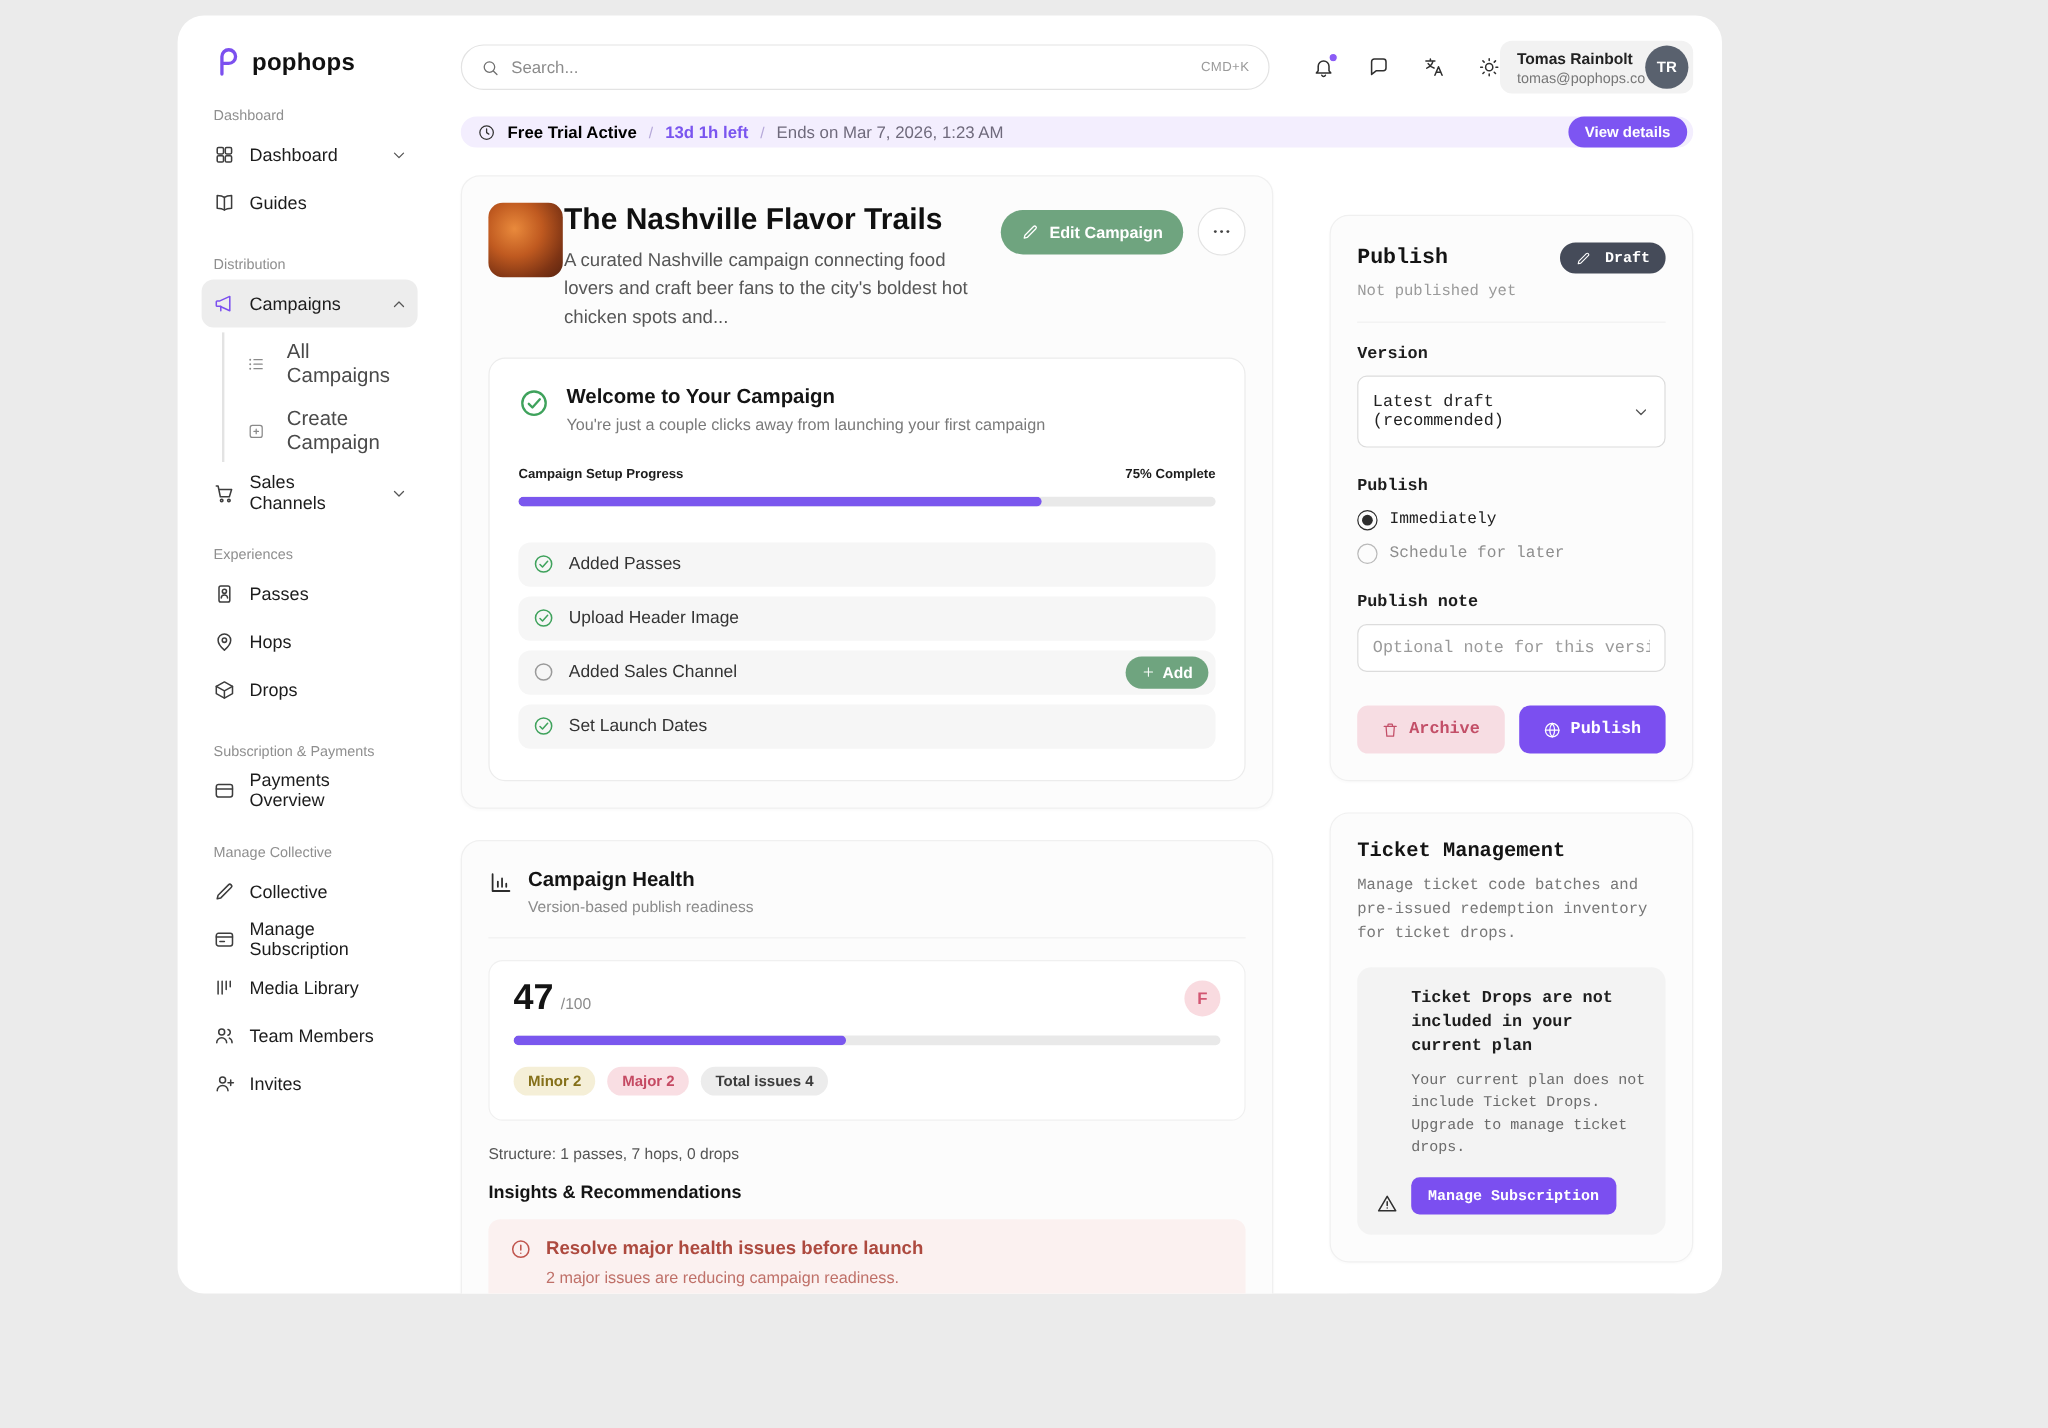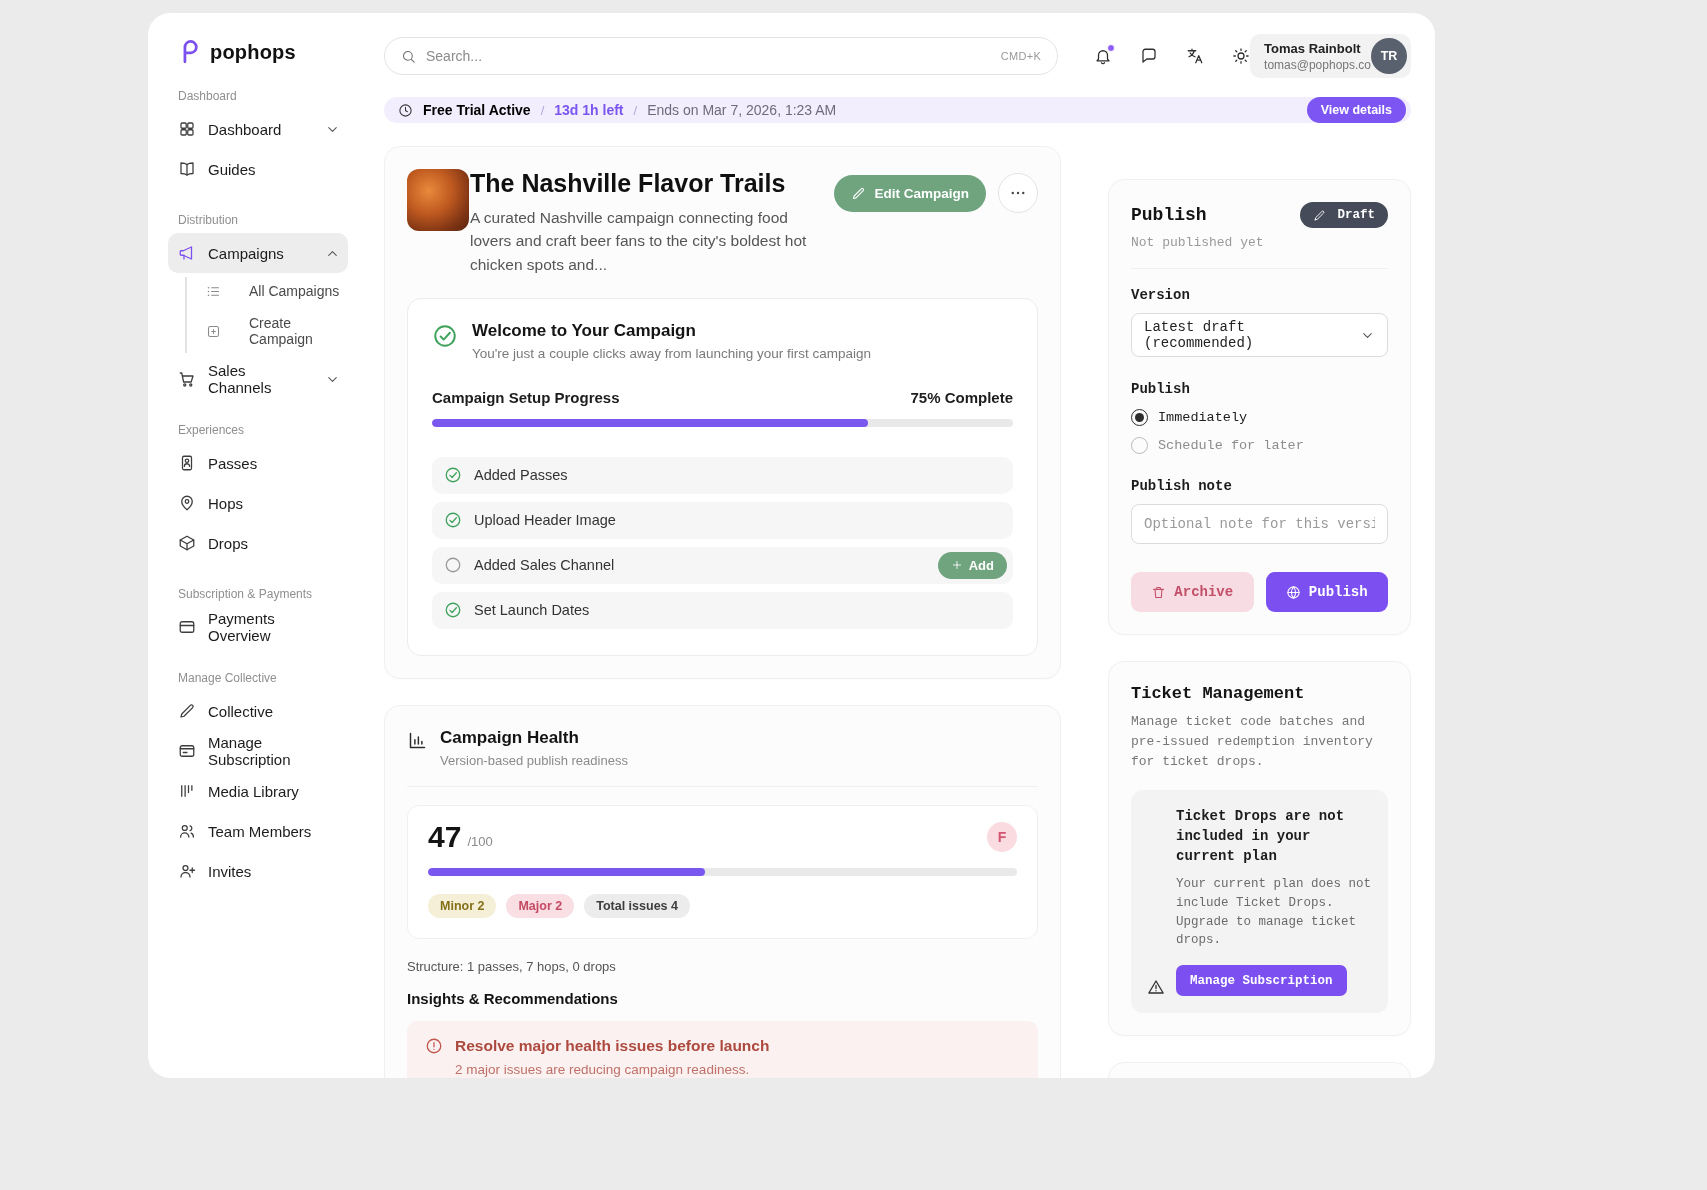--- a/index.html
+++ b/index.html
@@ -16,21 +16,21 @@
   .logo-text { font-size:20px; font-weight:700; letter-spacing:.2px; color:#111; }
   .sec-label { font-size:12px; color:#8f8f8f; margin:24px 0 6px 10px; }
   .sidebar .sec-label:first-of-type { margin-top:28px; }
   .nav-item { display:flex; align-items:center; gap:12px; height:40px; padding:0 8px 0 10px; border-radius:10px; font-size:15px; color:#1c1c1c; cursor:pointer; }
   .nav-item .nico { color:#3d3d3d; }
   .nav-item.active { background:#ededed; }
   .nav-item.active .nico { color:#7c50ef; }
   .nav-item .chev { margin-left:auto; color:#555; }
   .subitems { position:relative; padding:2px 0 4px 0; }
   .subitems::before { content:""; position:absolute; left:17px; top:4px; bottom:6px; width:1.5px; background:#e3e3e3; }
-  .subitem { display:flex; align-items:center; gap:28px; padding:8px 6px 8px 38px; font-size:14px; color:#4a4a4a; border-radius:8px; cursor:pointer; }
+  .subitem { display:flex; align-items:center; gap:18px; padding:8px 6px 8px 38px; font-size:17px; color:#4a4a4a; border-radius:8px; cursor:pointer; }
   .subitem .nico { color:#8a8a8a; }
 
   
   .main { flex:1; display:flex; flex-direction:column; min-width:0; }
   .topbar { display:flex; align-items:center; padding:21px 24px 0 24px; }
   .searchbox { width:721px; height:38px; border:1px solid #e3e3e3; border-radius:19px; display:flex; align-items:center; gap:10px; padding:0 16px; background:#fff; }
   .searchbox .si { color:#6f6f6f; }
   .searchbox input { flex:1; border:none; outline:none; font-size:14px; font-family:inherit; color:#222; background:transparent; }
   .searchbox input::placeholder { color:#8b8b8b; }
   .shortcut { font-size:11px; color:#9a9a9a; letter-spacing:.3px; }
@@ -67,21 +67,21 @@
   .btn-edit { display:flex; align-items:center; gap:8px; background:#6fa47f; color:#fff; border:none; font-family:inherit; font-size:13.5px; font-weight:600; height:37px; padding:0 17px; border-radius:19px; cursor:pointer; }
   .btn-more { width:40px; height:40px; border-radius:50%; border:1px solid #e3e3e3; background:#fff; display:flex; align-items:center; justify-content:center; cursor:pointer; color:#444; }
 
   
   .welcome { margin-top:22px; background:#fff; border:1px solid #ececec; border-radius:14px; padding:22px 24px 26px 24px; }
   .w-head { display:flex; gap:14px; align-items:flex-start; }
   .w-check { color:#3fa25c; margin-top:2px; }
   .w-title { font-size:17px; font-weight:700; color:#141414; }
   .w-sub { margin-top:5px; font-size:13.5px; color:#7a7a7a; }
   .prog-row { display:flex; justify-content:space-between; margin-top:28px; }
-  .prog-label, .prog-value { font-size:15px; font-weight:700; color:#1d1d1d; }
+  .prog-label, .prog-value { font-size:11px; font-weight:700; color:#1d1d1d; }
   .bar { margin-top:13px; height:8px; border-radius:4px; background:#e9e9e9; overflow:hidden; }
   .bar-fill { height:100%; border-radius:4px; background:#7a57ee; }
   .checklist { margin-top:30px; display:flex; flex-direction:column; gap:8px; }
   .chk-row { background:#f6f6f6; border-radius:10px; height:37px; display:flex; align-items:center; gap:12px; padding:0 6px 0 12px; font-size:14.5px; color:#333; }
   .chk-done { color:#3fa25c; }
   .chk-todo { color:#9a9a9a; }
   .btn-add { margin-left:auto; display:flex; align-items:center; gap:6px; background:#6fa47f; color:#fff; border:none; font-family:inherit; font-size:13px; font-weight:600; height:27px; padding:0 13px; border-radius:14px; cursor:pointer; }
 
   
   .health { margin-top:26px; }
@@ -110,21 +110,21 @@
   .a-title { font-size:15.5px; font-weight:600; }
   .a-body { margin-top:7px; font-size:13.5px; }
 
   
   .side-card { background:#fcfcfc; border:1px solid #f0f0f0; border-radius:16px; padding:22px; box-shadow:0 1px 2px rgba(0,0,0,.02); }
   .p-head { display:flex; align-items:center; }
   .p-title { font-size:18px; font-weight:700; color:#141414; }
   .draft-badge { margin-left:auto; display:flex; align-items:center; gap:11px; background:#454b59; color:#fff; font-size:12.5px; font-weight:600; padding:6px 13px; border-radius:15px; cursor:pointer; }
   .p-note { margin-top:7px; font-size:13px; color:#9a9a9a; }
   .f-label { font-size:14px; font-weight:700; color:#1d1d1d; margin-top:24px; }
-  .select { margin-top:10px; height:44px; border:1px solid #dcdcdc; border-radius:8px; background:#fff; display:flex; align-items:center; padding:0 12px; font-size:14px; color:#222; cursor:pointer; }
+  .select { margin-top:10px; height:60px; border:1px solid #dcdcdc; border-radius:8px; background:#fff; display:flex; align-items:center; padding:0 12px; font-size:14px; color:#222; cursor:pointer; }
   .select .chev { margin-left:auto; color:#555; }
   .radios { margin-top:12px; display:flex; flex-direction:column; gap:11px; }
   .radio-row { display:flex; align-items:center; gap:10px; cursor:pointer; }
   .radio { width:17px; height:17px; border-radius:50%; border:1.5px solid #2d2d2d; display:flex; align-items:center; justify-content:center; flex:none; }
   .radio.sel::after { content:""; width:9px; height:9px; border-radius:50%; background:#2d2d2d; }
   .radio.unsel { border-color:#b9b9b9; }
   .radio-label { font-size:13.5px; color:#222; }
   .radio-label.muted { color:#8d8d8d; }
   .note-input { margin-top:10px; width:100%; height:40px; border:1px solid #dcdcdc; border-radius:8px; padding:0 12px; font-size:14px; font-family:inherit; color:#222; background:#fff; outline:none; }
   .note-input::placeholder { color:#9a9a9a; }

